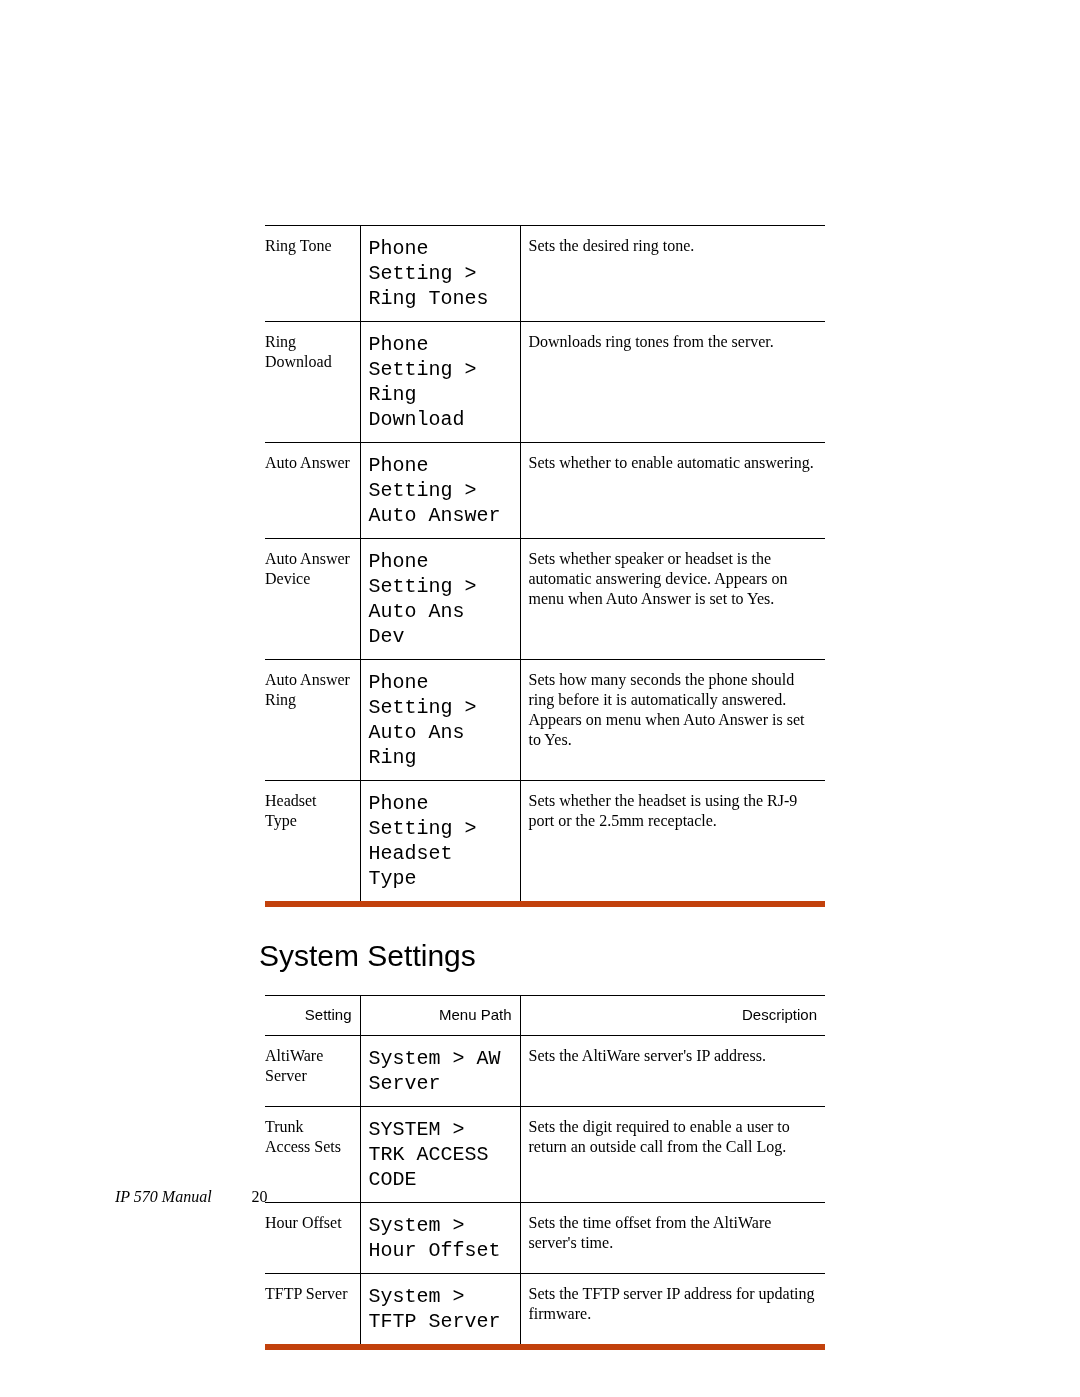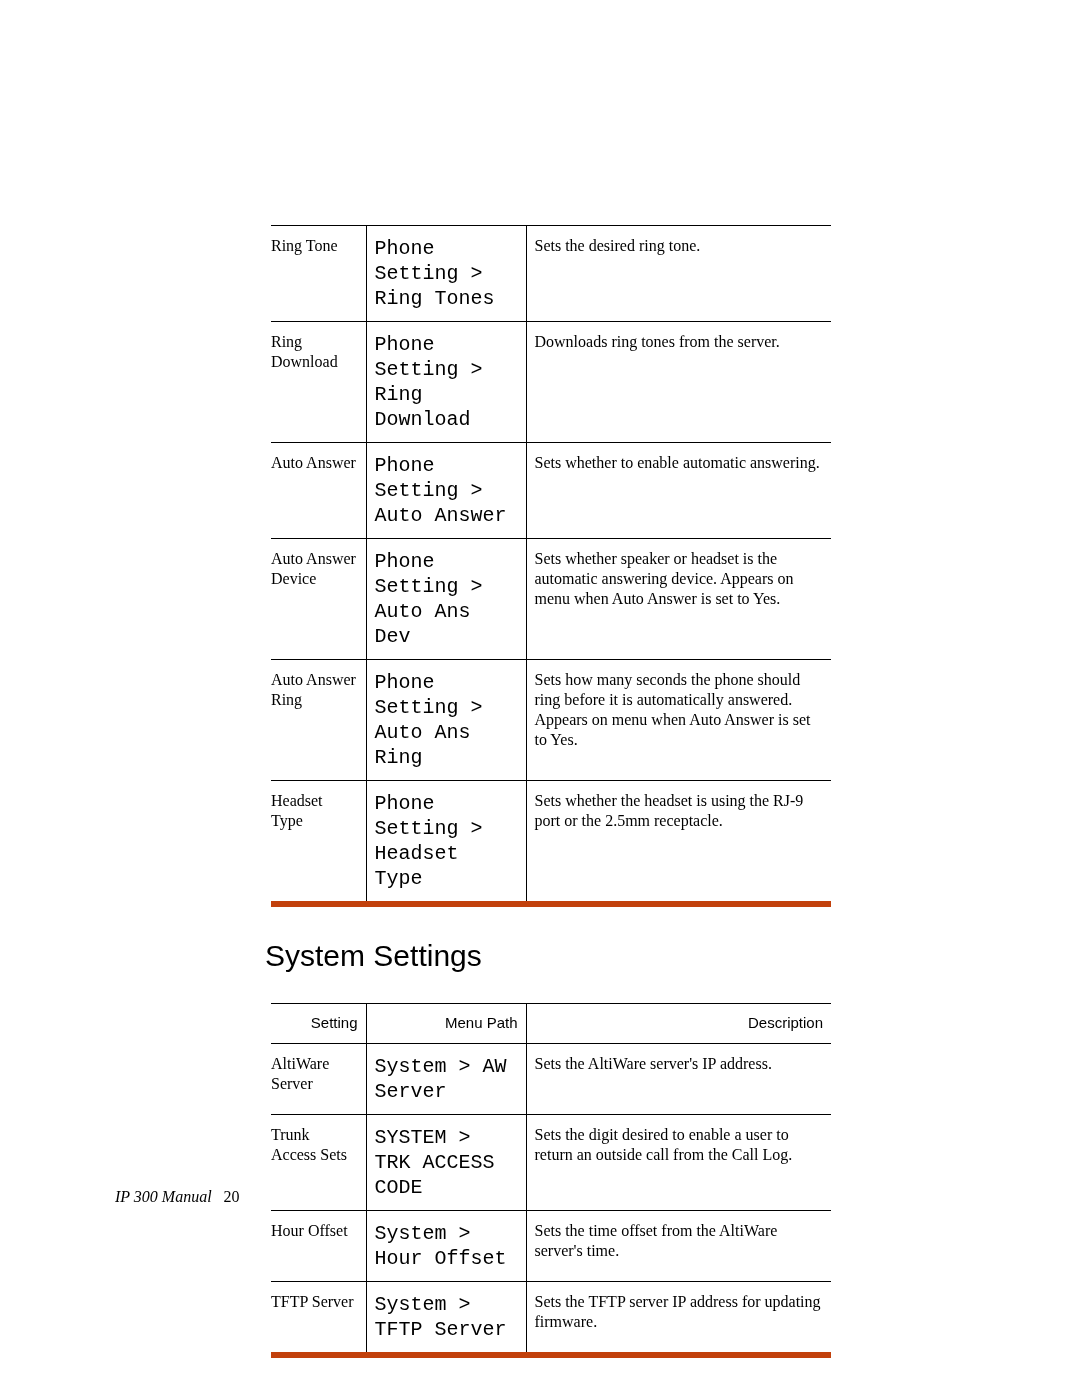--- a/index.html
+++ b/index.html
@@ -7,21 +7,21 @@
     padding: 0;
     background: #ffffff;
     font-family: "Times New Roman", Times, serif;
     color: #000;
     width: 1080px;
     height: 1397px;
     position: relative;
   }
   .page {
     position: absolute;
-    left: 271px;
+    left: 265px;
     top: 225px;
     width: 560px;
   }
   table {
     border-collapse: collapse;
     width: 100%;
     table-layout: fixed;
   }
   col.c1 { width: 95px; }
   col.c2 { width: 160px; }
@@ -50,33 +50,33 @@
   }
   .mono {
     font-family: "Courier New", Courier, monospace;
     font-size: 20px;
     white-space: pre-wrap;
   }
   h2.section {
     font-family: Arial, Helvetica, sans-serif;
     font-weight: normal;
     font-size: 30px;
-    margin: 32px 0 30px -6px;
+    margin: 32px 0 22px -6px;
   }
   .footer {
     position: absolute;
     left: 115px;
     top: 1188px;
     font-size: 16px;
   }
   .footer .title {
     font-style: italic;
   }
   .footer .pnum {
-    margin-left: 8px;
+    margin-left: 36px;
   }
 </style>
 </head>
 <body>
 
 <div class="page">
 
   <table>
     <colgroup>
         <col class="c1">
@@ -139,35 +139,35 @@
       </tr>
       <tr>
         <td>AltiWare Server</td>
         <td class="mono">System &gt; AW Server</td>
         <td>Sets the AltiWare server's IP address.</td>
       </tr>
       <tr>
         <td>Trunk Access Sets</td>
         <td class="mono">SYSTEM &gt;
 TRK ACCESS CODE</td>
-        <td>Sets the digit desired to enable a user to return an outside call from the Call Log.</td>
+        <td>Sets the digit required to enable a user to return an outside call from the Call Log.</td>
       </tr>
       <tr>
         <td>Hour Offset</td>
         <td class="mono">System &gt;
 Hour Offset</td>
         <td>Sets the time offset from the AltiWare server's time.</td>
       </tr>
       <tr class="last">
         <td>TFTP Server</td>
         <td class="mono">System &gt;
 TFTP Server</td>
         <td>Sets the TFTP server IP address for updating firmware.</td>
       </tr>
     </tbody>
   </table>
 
 </div>
 
 <div class="footer">
-  <span class="title">IP 300 Manual</span>
+  <span class="title">IP 570 Manual</span>
   <span class="pnum">20</span>
 </div>
 
 </body></html>

